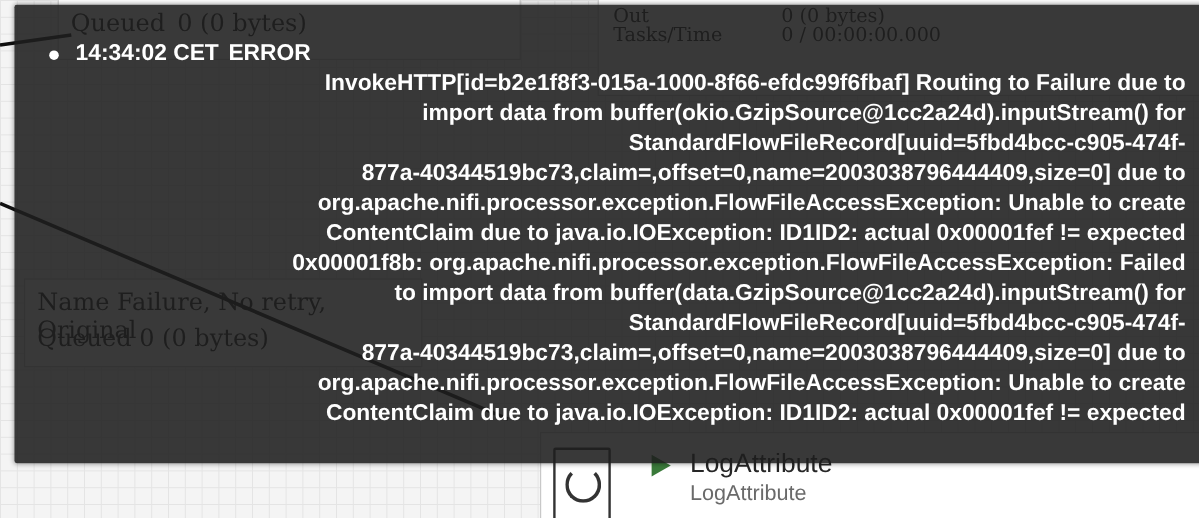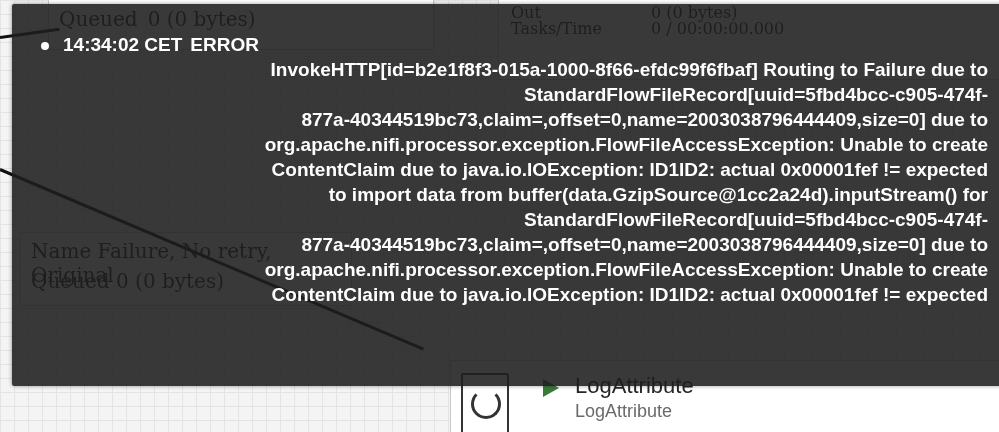--- a/index.html
+++ b/index.html
@@ -161,24 +161,26 @@
   <div class="bg-line" style="left:0; top:168px; width:460px; transform: rotate(23deg);"></div>
 
   <div class="tooltip">
     <div class="bulletin">
       <span class="bullet-dot"></span>
       <div class="bulletin-header">
         <span>14:34:02 CET</span><span class="level">ERROR</span>
       </div>
       <div class="bulletin-message">
         <span class="line">InvokeHTTP[id=b2e1f8f3-015a-1000-8f66-efdc99f6fbaf] Routing to Failure due to</span>
+        <span class="line">import data from buffer(okio.GzipSource@1cc2a24d).inputStream() for</span>
         <span class="line">StandardFlowFileRecord[uuid=5fbd4bcc-c905-474f-</span>
         <span class="line">877a-40344519bc73,claim=,offset=0,name=2003038796444409,size=0] due to</span>
         <span class="line">org.apache.nifi.processor.exception.FlowFileAccessException: Unable to create</span>
         <span class="line">ContentClaim due to java.io.IOException: ID1ID2: actual 0x00001fef != expected</span>
+        <span class="line">0x00001f8b: org.apache.nifi.processor.exception.FlowFileAccessException: Failed</span>
         <span class="line">to import data from buffer(data.GzipSource@1cc2a24d).inputStream() for</span>
         <span class="line">StandardFlowFileRecord[uuid=5fbd4bcc-c905-474f-</span>
         <span class="line">877a-40344519bc73,claim=,offset=0,name=2003038796444409,size=0] due to</span>
         <span class="line">org.apache.nifi.processor.exception.FlowFileAccessException: Unable to create</span>
         <span class="line">ContentClaim due to java.io.IOException: ID1ID2: actual 0x00001fef != expected</span>
       </div>
     </div>
   </div>
 </div>
 

